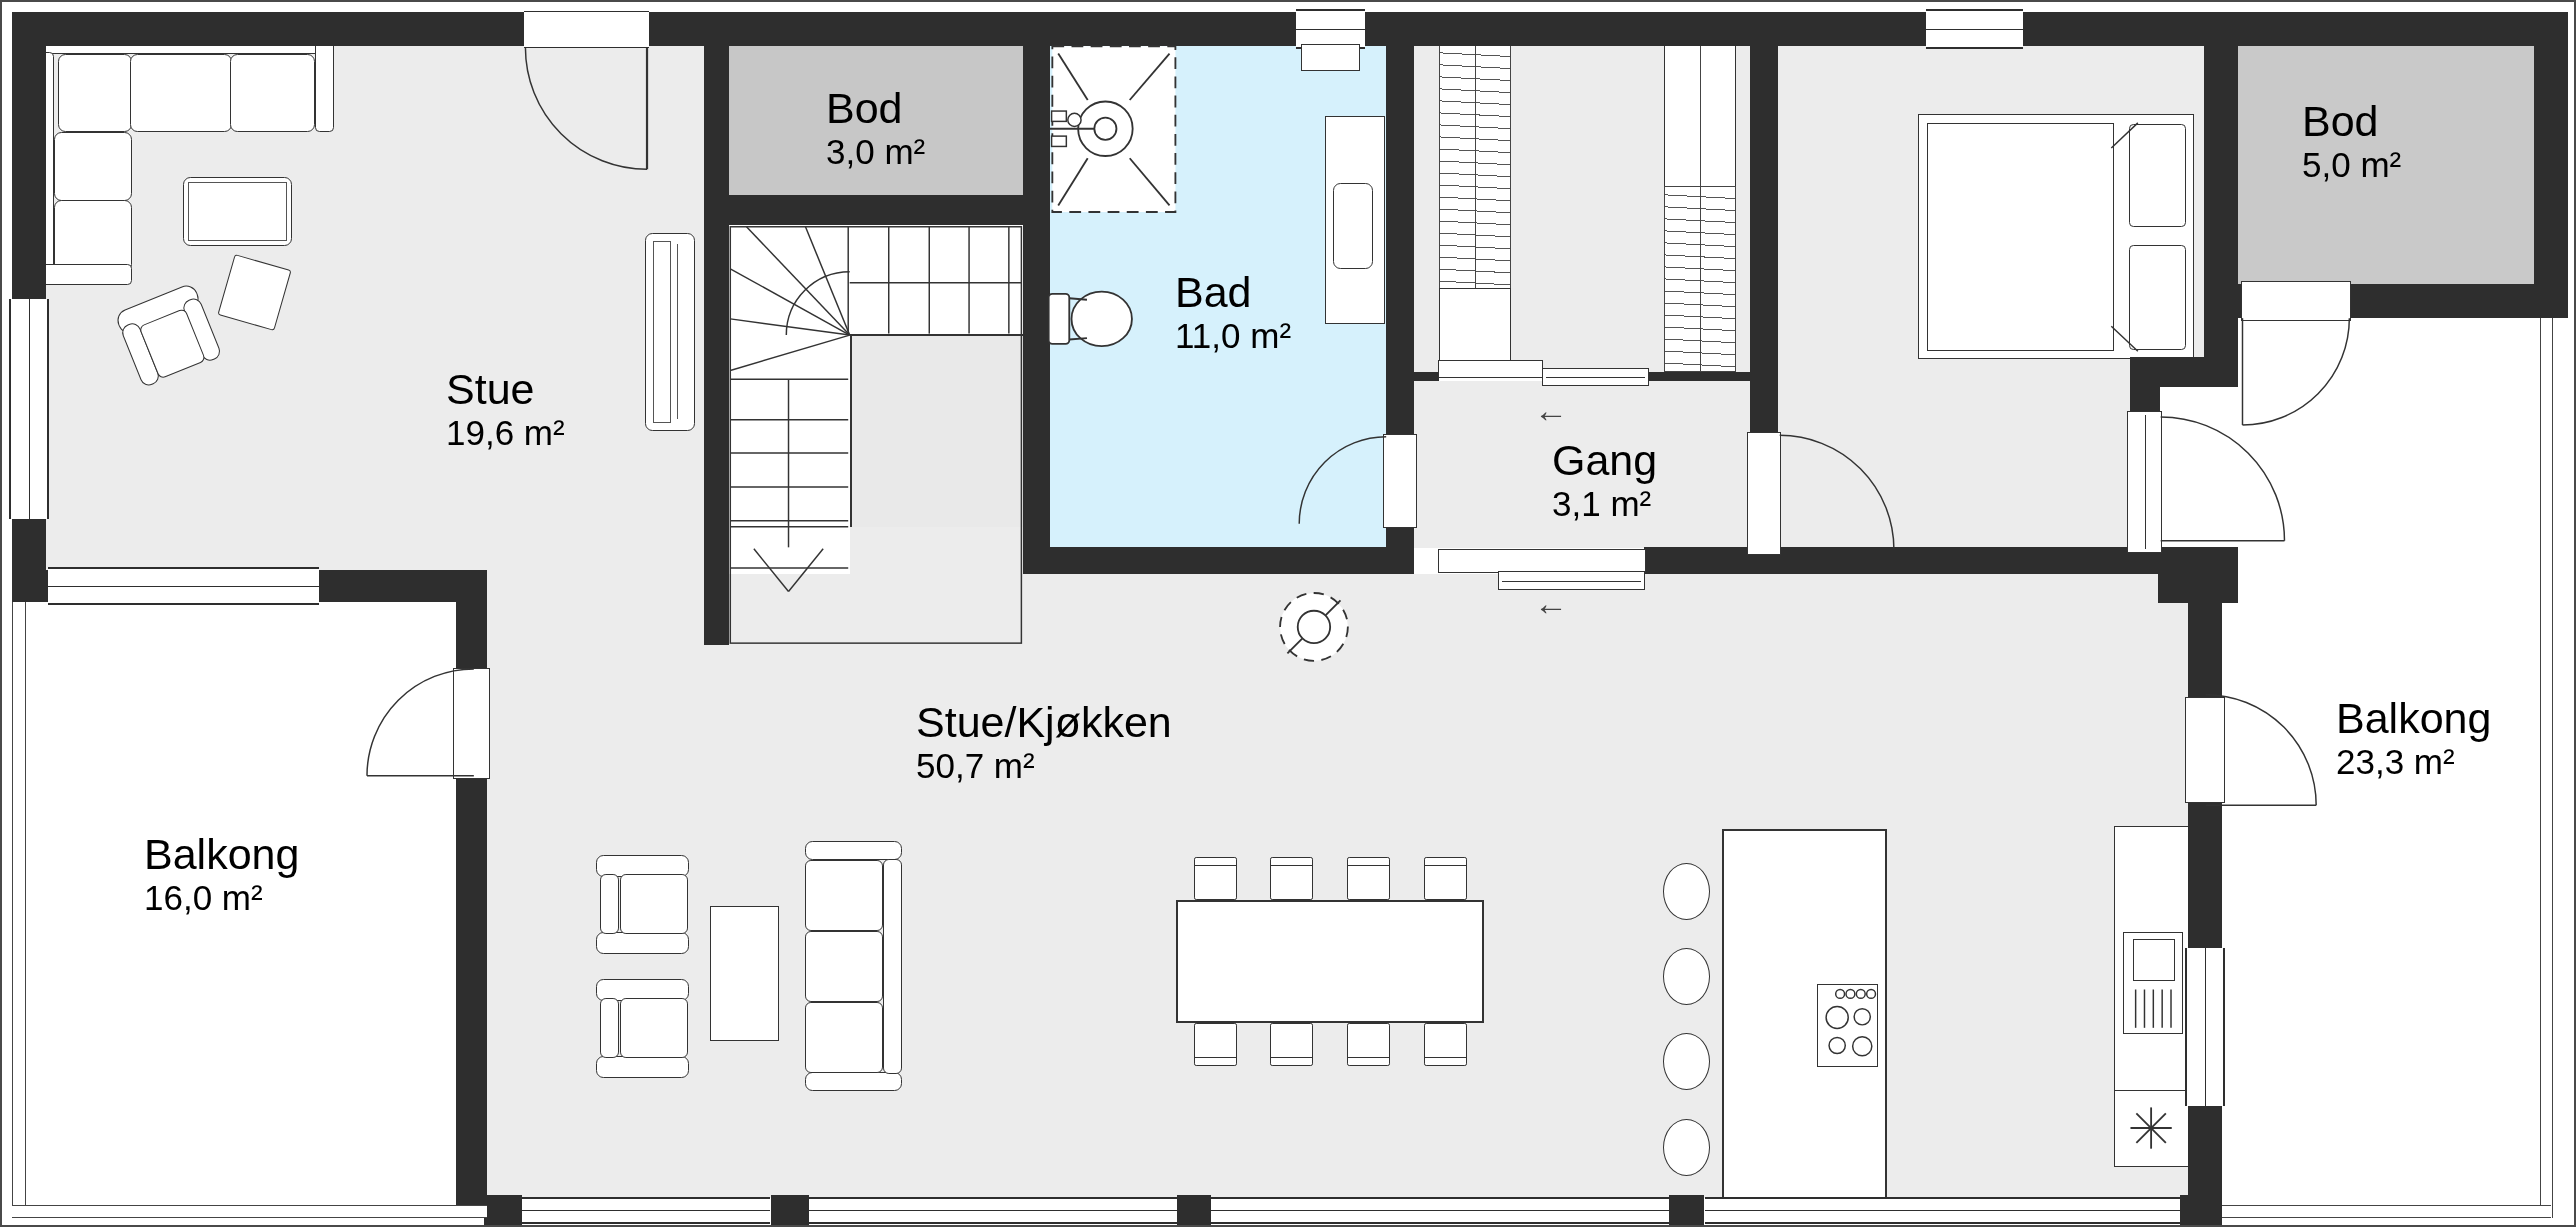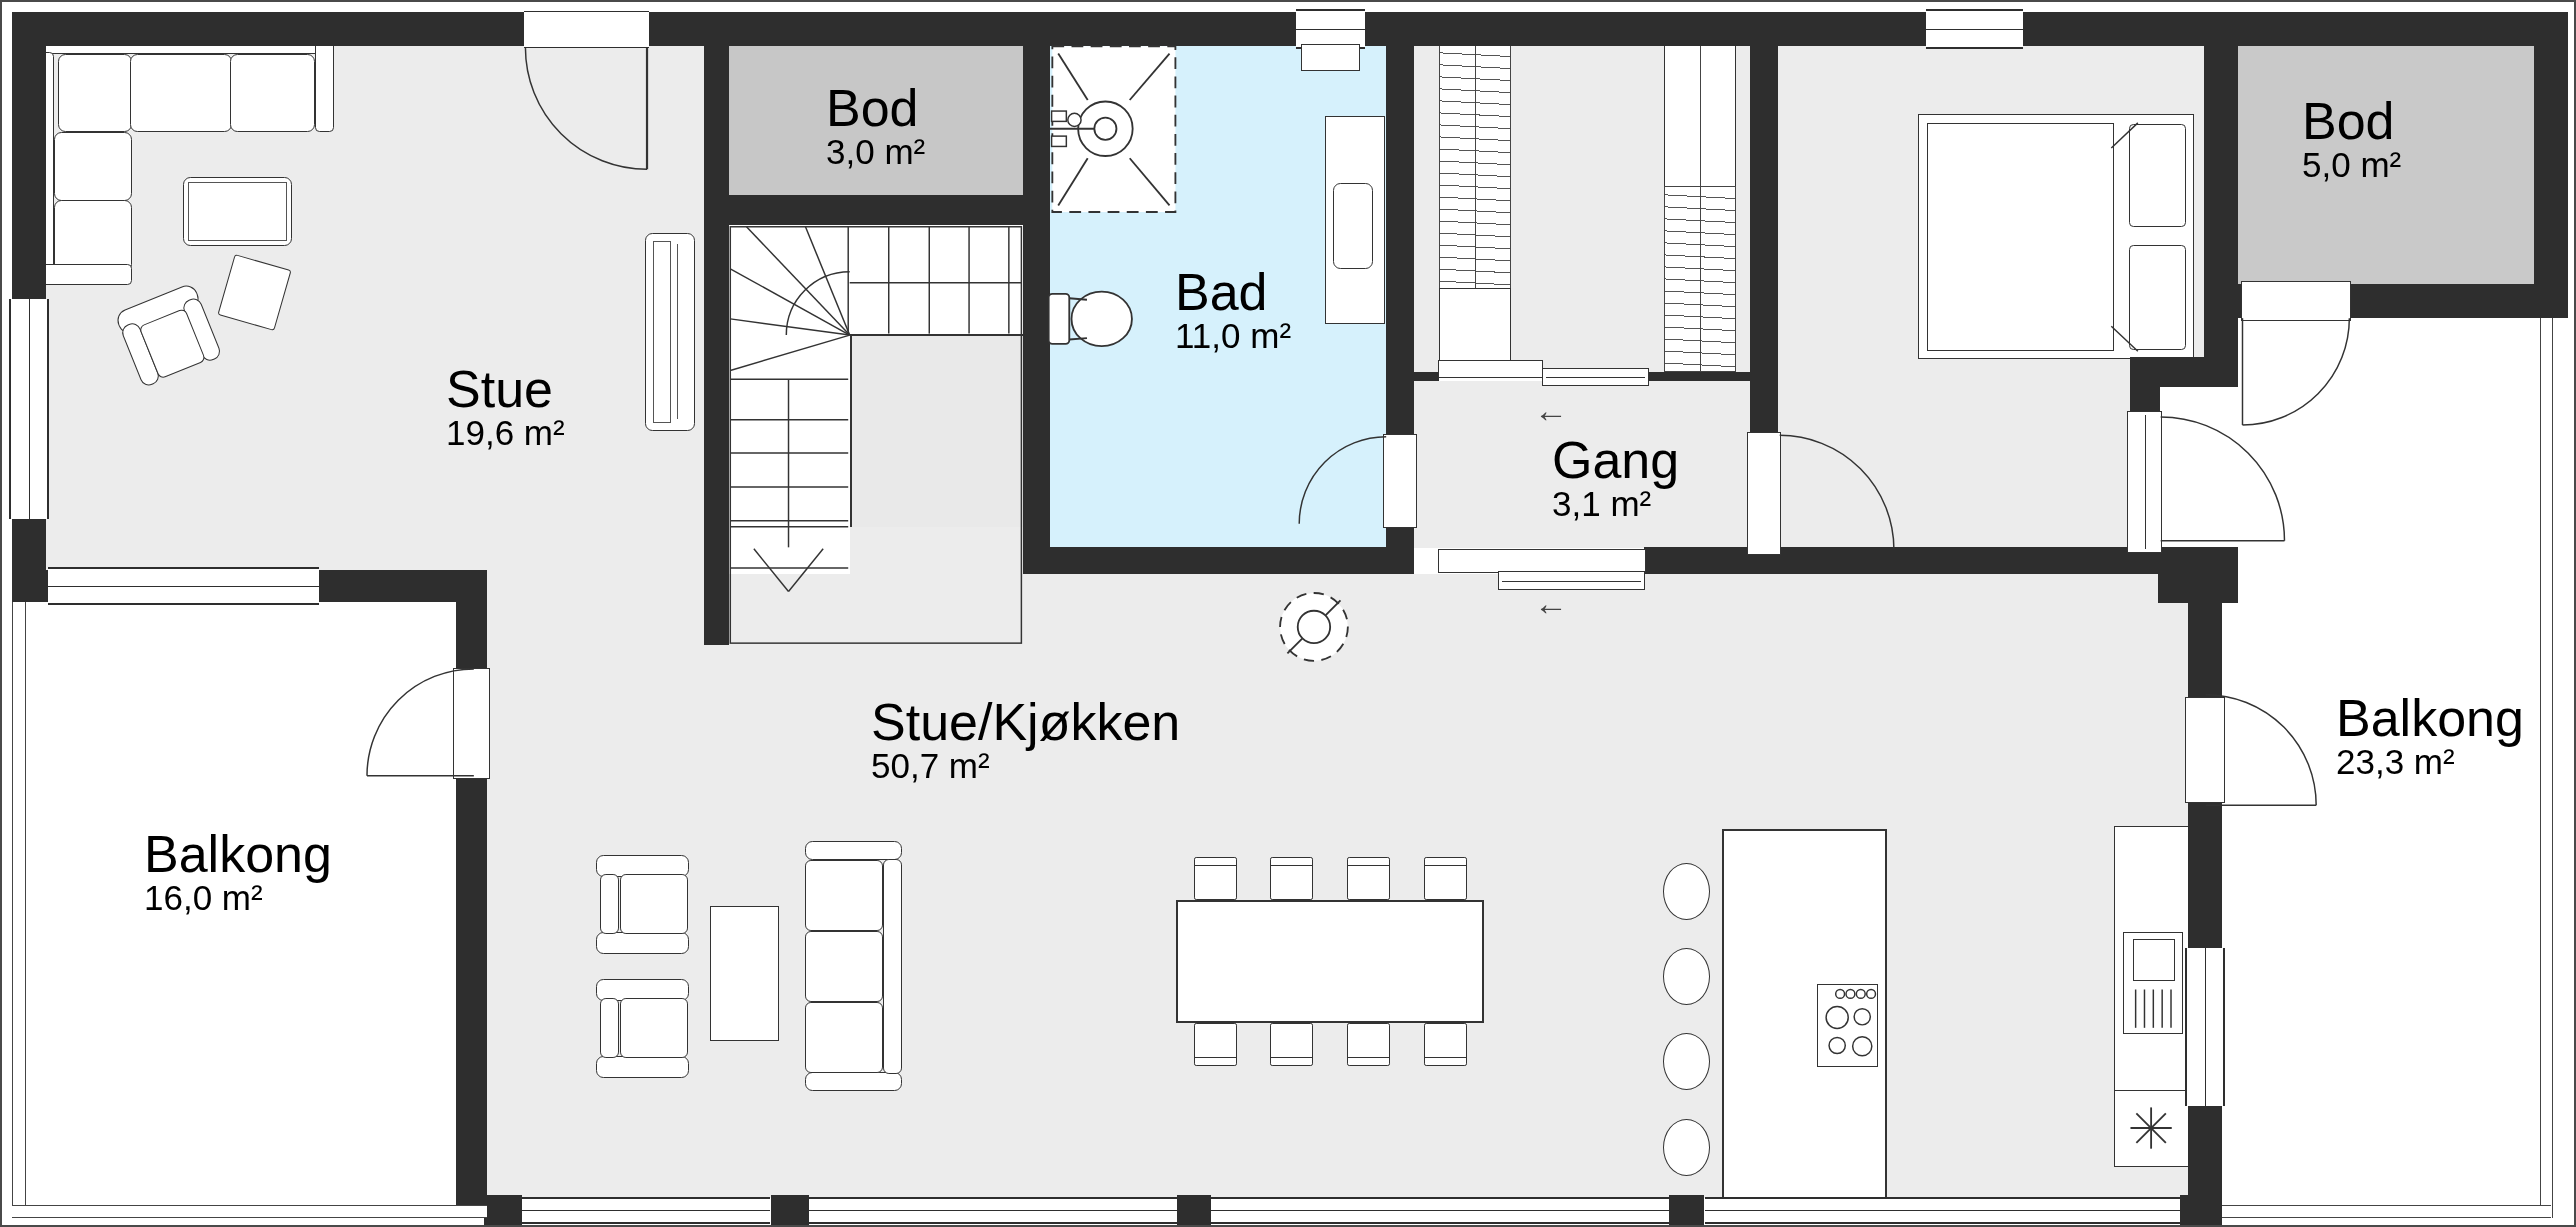--- a/index.html
+++ b/index.html
@@ -13,21 +13,21 @@
   .win-h{position:absolute;background:#fff;border-top:2.2px solid #2e2e2e;border-bottom:2.2px solid #2e2e2e;box-sizing:border-box;}
   .win-h i{position:absolute;left:0;right:0;top:50%;border-top:1.5px solid #2e2e2e;display:block;}
   .win-v{position:absolute;background:#fff;border-left:2.2px solid #2e2e2e;border-right:2.2px solid #2e2e2e;box-sizing:border-box;}
   .win-v i{position:absolute;top:0;bottom:0;left:50%;border-left:1.5px solid #2e2e2e;display:block;}
   .rail-h{position:absolute;background:#fff;border-top:1.5px solid #444;border-bottom:1.5px solid #444;box-sizing:border-box;}
   .rail-v{position:absolute;background:#fff;border-left:1.5px solid #444;border-right:1.5px solid #444;box-sizing:border-box;}
   .leaf{position:absolute;background:#fff;border:1.5px solid #333;box-sizing:border-box;}
   .hatch{background:#fff;border:1.5px solid #444;box-sizing:border-box;
          background-image:repeating-linear-gradient(183deg,transparent 0 11px,#555 11px 12px);}
   .room-label{position:absolute;color:#000;white-space:nowrap;}
-  .rn{font-size:52px;line-height:46px;}
+  .rn{font-size:43px;line-height:46px;}
   .ra{font-size:35px;line-height:41px;}
   .arrow{position:absolute;color:#444;font-size:34px;line-height:22px;}
   svg.overlay{position:absolute;left:0;top:0;pointer-events:none;}
 </style>
 </head>
 <body>
 
 <div id="plan">
 
   <div class="f" style="left:44px;top:44px;width:660px;height:528px;background:#ececec;"></div>
@@ -368,19 +368,19 @@
     <div class="ra">5,0 m²</div>
   </div>
   <div class="room-label" style="left:142px;top:829px;">
     <div class="rn">Balkong</div>
     <div class="ra">16,0 m²</div>
   </div>
   <div class="room-label" style="left:2334px;top:693px;">
     <div class="rn">Balkong</div>
     <div class="ra">23,3 m²</div>
   </div>
-  <div class="room-label" style="left:869px;top:697px;">
+  <div class="room-label" style="left:914px;top:697px;">
     <div class="rn">Stue/Kjøkken</div>
     <div class="ra">50,7 m²</div>
   </div>
 
 </div>
 
 
 </body></html>

